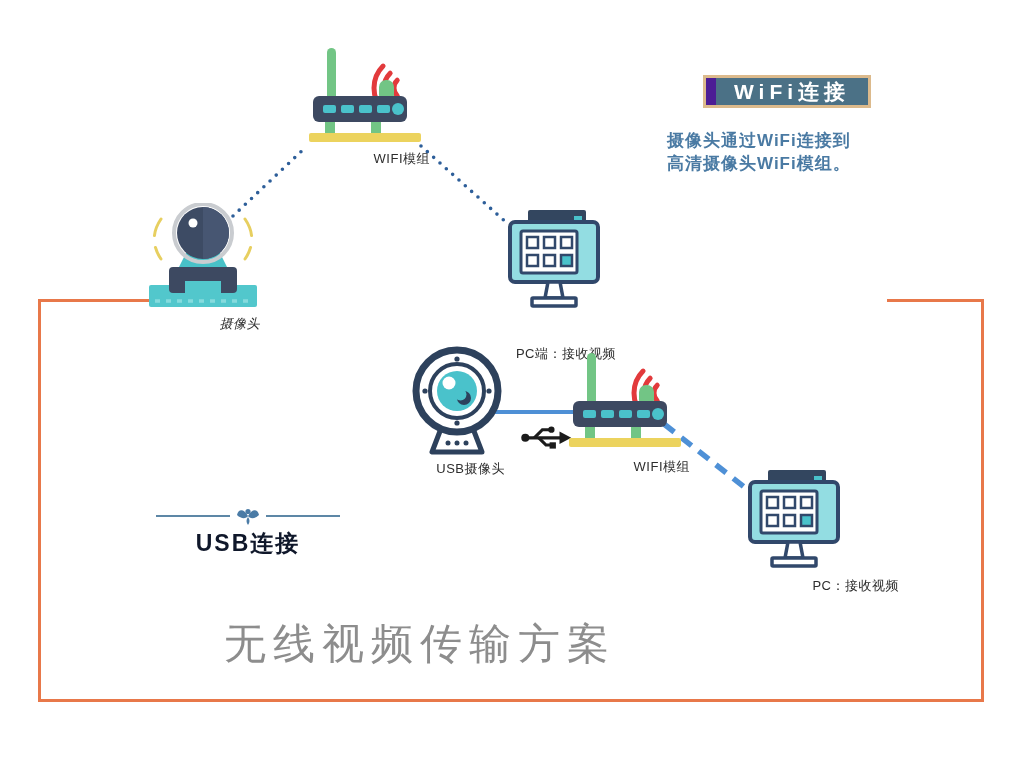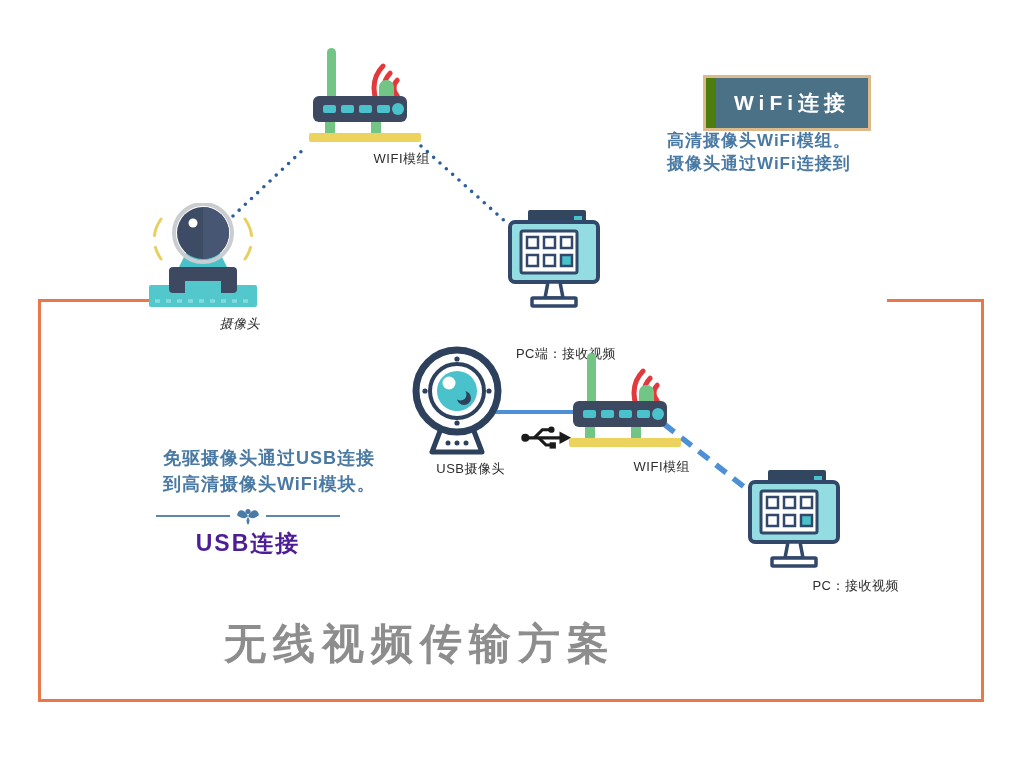--- a/index.html
+++ b/index.html
@@ -7,35 +7,35 @@
           font-family:"Liberation Sans","DejaVu Sans",sans-serif;}
   .abs{position:absolute;}
   
   .frame{left:38px;top:302px;width:946px;height:400px;box-sizing:border-box;
          border-left:3px solid #e8784a;border-right:3px solid #e8784a;border-bottom:3px solid #e8784a;}
   .frame-top-left{position:absolute;left:-3px;top:-3px;width:115px;height:3px;background:#e8784a;}
   .frame-top-right{position:absolute;right:-3px;top:-3px;width:97px;height:3px;background:#e8784a;}
   
   .icon-label{font-size:13px;font-weight:500;color:#2e2e2e;text-align:right;letter-spacing:0.5px;}
   
-  .wifi-badge{left:703px;top:75px;width:168px;height:56px;box-sizing:border-box;
-              border:3px solid #dcba8c;background:#4d7c0f;}
+  .wifi-badge{left:703px;top:75px;width:168px;height:33px;box-sizing:border-box;
+              border:3px solid #dcba8c;background:#4c1d95;}
   .wifi-badge-fill{position:absolute;left:10px;top:0;right:0;bottom:0;background:#4b7186;
               color:#ffffff;font-weight:bold;font-size:21px;letter-spacing:5px;
               display:flex;align-items:center;justify-content:center;}
   .desc{color:#4a7aa3;font-weight:bold;}
   .wifi-desc{left:667px;top:129px;font-size:17px;line-height:23px;letter-spacing:1px;}
   .usb-desc{left:163px;top:445px;font-size:18px;line-height:26px;letter-spacing:1px;}
   .divider{left:156px;top:506px;width:184px;display:flex;align-items:center;gap:6px;}
   .divider .rule{flex:1;height:2px;background:#5d87a6;}
   .usb-title{left:156px;top:528px;width:184px;text-align:center;
-             font-size:23px;font-weight:bold;color:#4c1d95;letter-spacing:2px;}
+             font-size:23px;font-weight:bold;color:#0f172a;letter-spacing:2px;}
   .footer-title{left:0;top:616px;width:840px;text-align:center;
                 font-family:"Liberation Serif","DejaVu Serif",serif;
-                font-size:42px;color:#8d8d8d;letter-spacing:7px;font-weight:700;}
+                font-size:42px;color:#8d8d8d;letter-spacing:7px;font-weight:400;}
   svg{display:block;}
 </style>
 </head>
 <body>
 
 <div id="canvas">
 
   <div class="abs frame">
     <div class="frame-top-left"></div>
     <div class="frame-top-right"></div>
@@ -99,22 +99,22 @@
     <rect x="28" y="88" width="44" height="8" rx="1" fill="#ffffff" stroke="#31486b" stroke-width="3.5"></rect>
   </svg>
   <div class="abs icon-label" style="left:492px;top:313px;width:124px;margin-top:32px;">PC端：接收视频</div>
 
   <div class="abs wifi-badge">
     <div class="wifi-badge-fill">
       <span>WiFi连接</span>
     </div>
   </div>
   <div class="abs desc wifi-desc">
+    <div>摄像头通过WiFi连接到</div>
     <div>高清摄像头WiFi模组。</div>
-    <div>摄像头通过WiFi连接到</div>
   </div>
 
   <svg class="abs" style="left:410px;top:344px;" width="95" height="125" viewBox="0 0 95 125">
     <path d="M32,82 L22,108 L72,108 L62,82 Z" fill="#ffffff" stroke="#2d415c" stroke-width="5" stroke-linejoin="round"></path>
     <circle cx="38" cy="99" r="2.5" fill="#2d415c"></circle>
     <circle cx="47" cy="99" r="2.5" fill="#2d415c"></circle>
     <circle cx="56" cy="99" r="2.5" fill="#2d415c"></circle>
     <circle cx="47" cy="47" r="41" fill="#ffffff" stroke="#2d415c" stroke-width="7"></circle>
     <circle cx="47" cy="15" r="2.6" fill="#2d415c"></circle>
     <circle cx="15" cy="47" r="2.6" fill="#2d415c"></circle>
@@ -167,24 +167,20 @@
     <rect x="40" y="27" width="11" height="11" fill="#ffffff" stroke="#31486b" stroke-width="2.5"></rect>
     <rect x="57" y="27" width="11" height="11" fill="#ffffff" stroke="#31486b" stroke-width="2.5"></rect>
     <rect x="23" y="45" width="11" height="11" fill="#ffffff" stroke="#31486b" stroke-width="2.5"></rect>
     <rect x="40" y="45" width="11" height="11" fill="#ffffff" stroke="#31486b" stroke-width="2.5"></rect>
     <rect x="57" y="45" width="11" height="11" fill="#4ac2cb" stroke="#31486b" stroke-width="2.5"></rect>
     <polygon points="44,72 56,72 59,88 41,88" fill="#ffffff" stroke="#31486b" stroke-width="3.5"></polygon>
     <rect x="28" y="88" width="44" height="8" rx="1" fill="#ffffff" stroke="#31486b" stroke-width="3.5"></rect>
   </svg>
   <div class="abs icon-label" style="left:775px;top:577px;width:124px;">PC：接收视频</div>
 
-  <div class="abs desc usb-desc">
-    <div>免驱摄像头通过USB连接</div>
-    <div>到高清摄像头WiFi模块。</div>
-  </div>
   <div class="abs divider">
     <div class="rule"></div>
     <svg width="24" height="20" viewBox="0 0 24 20">
       <path d="M12,10 C8,2 2,3 1,9 C5,13 10,13 12,10 Z" fill="#4a7ba6"></path>
       <path d="M12,10 C16,2 22,3 23,9 C19,13 14,13 12,10 Z" fill="#4a7ba6"></path>
       <circle cx="12" cy="5.5" r="2.6" fill="#4a7ba6"></circle>
       <path d="M12,11 C10,14 10,16 12,19 C14,16 14,14 12,11 Z" fill="#4a7ba6"></path>
     </svg>
     <div class="rule"></div>
   </div>

